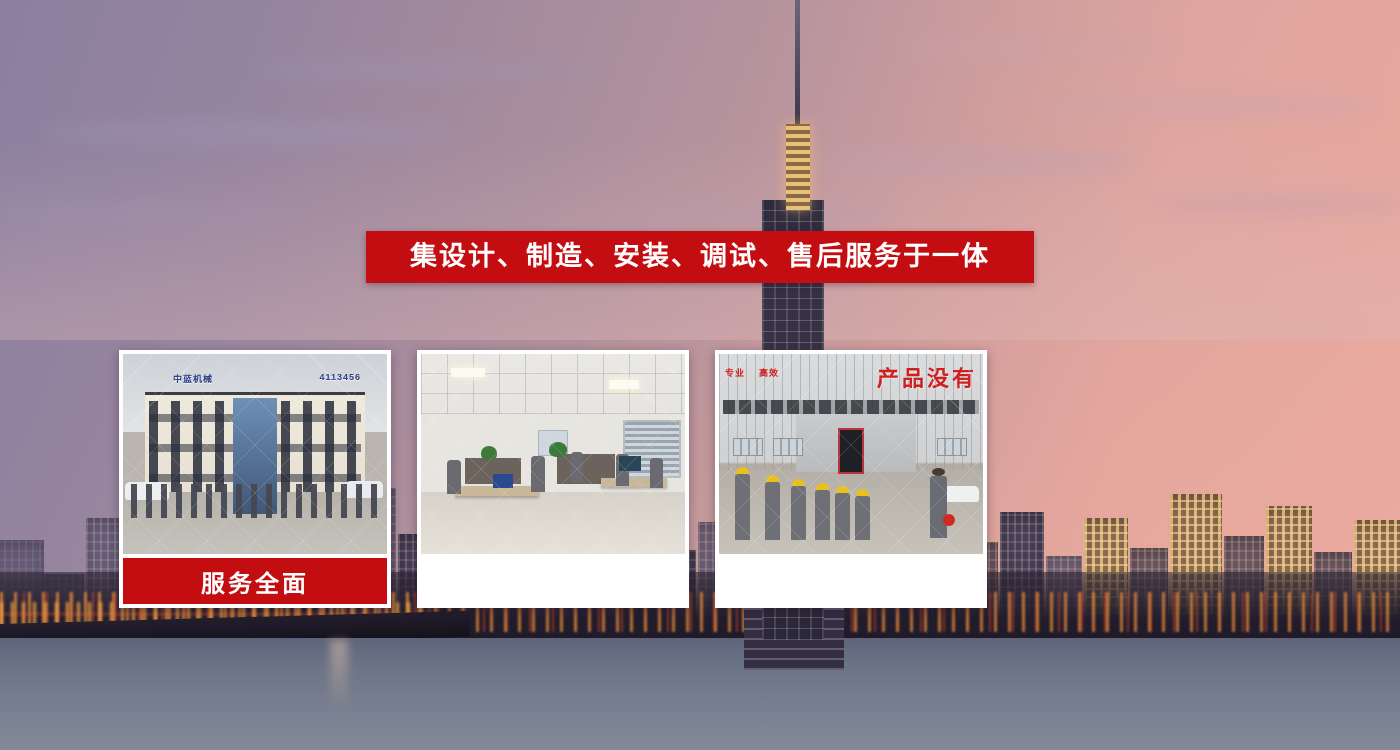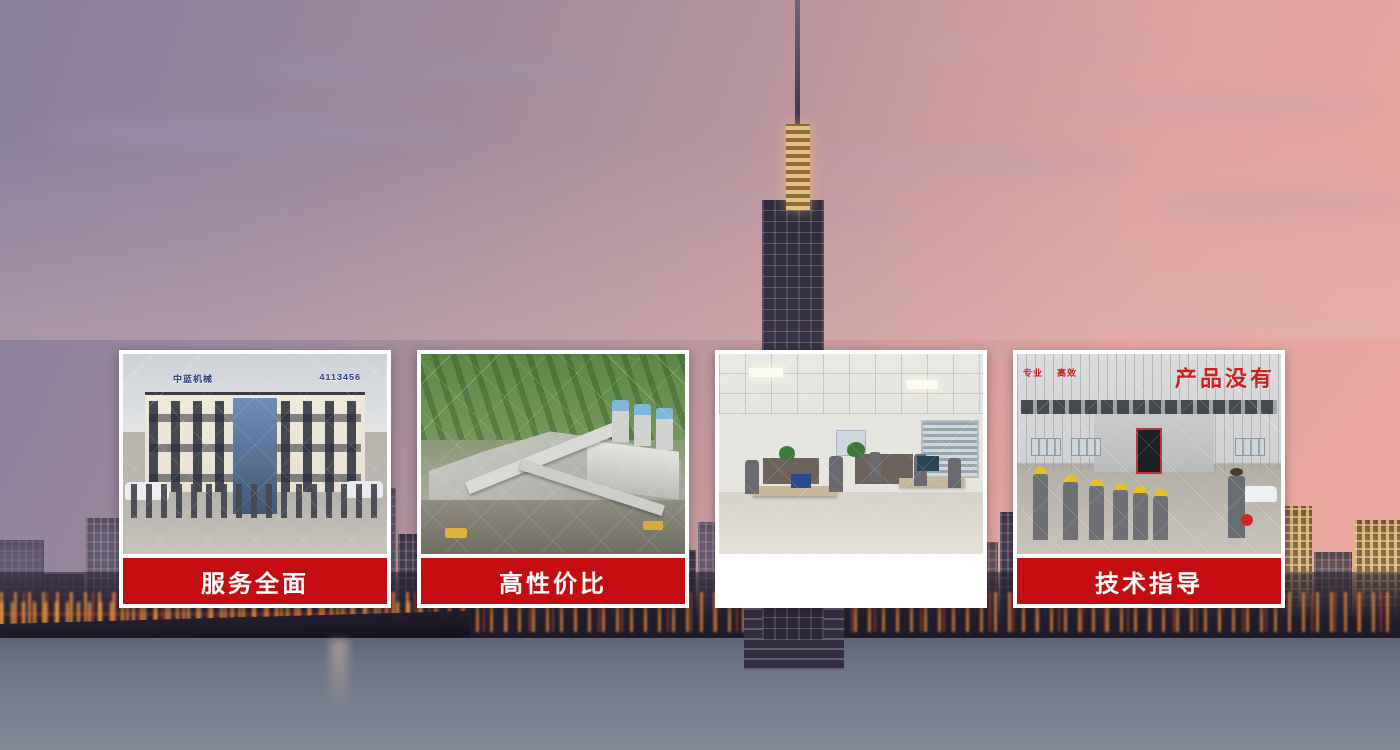--- a/index.html
+++ b/index.html
@@ -494,56 +494,42 @@
     <div class="ridge"></div>
     <div class="ridge-lights"></div>
     <div class="shorelights"></div>
     <div class="river-bank"></div>
     <div class="river">
       <div class="river-shine"></div>
     </div>
   </div>
 
 
+  <div class="subtitle-wrap">
+    <div class="subtitle">集设计、制造、安装、调试、售后服务于一体</div>
+  </div>
 
   <div class="cards">
 
     <div class="card">
       <div class="card-photo p1">
         <div class="p1-sky"></div>
         <div class="p1-bldg"></div>
         <div class="p1-entry"></div>
         <div class="p1-sign">中蓝机械</div>
         <div class="p1-phone">4113456</div>
         <div class="p1-ground"></div>
         <div class="p1-car-l"></div>
         <div class="p1-car-r"></div>
         <div class="p1-people"></div>
         <div class="wm"></div>
       </div>
       <div class="card-caption">服务全面</div>
     </div>
 
-    <div class="card">
-      <div class="card-photo p2">
-        <div class="p2-fields"></div>
-        <div class="p2-plant"></div>
-        <div class="p2-silo p2-s1"></div>
-        <div class="p2-silo p2-s2"></div>
-        <div class="p2-silo p2-s3"></div>
-        <div class="p2-shed"></div>
-        <div class="p2-belt1"></div>
-        <div class="p2-belt2"></div>
-        <div class="p2-yard"></div>
-        <div class="p2-exc"></div>
-        <div class="p2-exc2"></div>
-        <div class="wm"></div>
-      </div>
-      <div class="card-caption">高性价比</div>
-    </div>
 
     <div class="card">
       <div class="card-photo p3">
         <div class="p3-ceil"></div>
         <div class="p3-lamp p3-l1"></div>
         <div class="p3-lamp p3-l2"></div>
         <div class="p3-wall"></div>
         <div class="p3-poster"></div>
         <div class="p3-window"></div>
         <div class="p3-floor"></div>
@@ -583,17 +569,16 @@
         <div class="p4-worker p4-k1"></div>
         <div class="p4-worker p4-k2"></div>
         <div class="p4-worker p4-k3"></div>
         <div class="p4-worker p4-k4"></div>
         <div class="p4-worker p4-k5"></div>
         <div class="p4-worker p4-k6"></div>
         <div class="p4-lead"></div>
         <div class="p4-helmet"></div>
         <div class="wm"></div>
       </div>
-      <div class="card-caption">技术指导</div>
     </div>
 
   </div>
 </div>
 
 </body></html>

